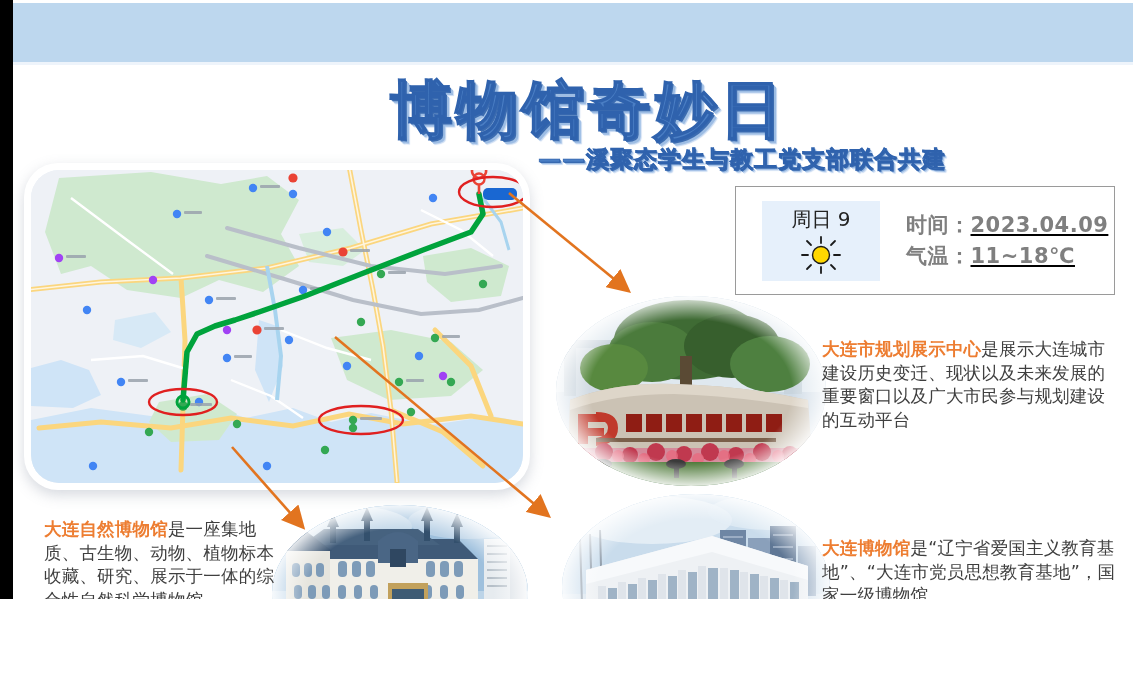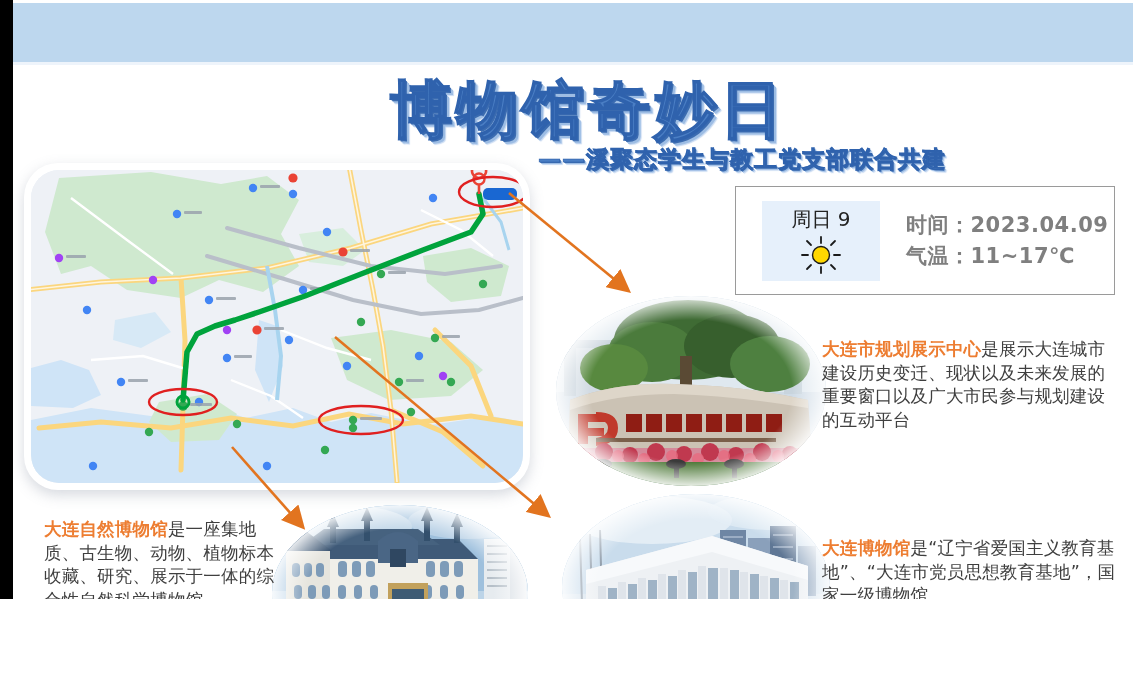--- a/index.html
+++ b/index.html
@@ -44,21 +44,21 @@
     position:absolute;left:735px;top:186px;width:370px;height:107px;
     border:1px solid #9a9a9a;background:#fff;
     display:flex;align-items:center;padding-left:8px;
   }
   .weather-card{
     width:118px;height:80px;margin-left:18px;background:#e6f0fb;
     display:flex;flex-direction:column;align-items:center;justify-content:center;
   }
   .weather-day{font-size:20px;color:#222;margin-bottom:2px;}
   .sun-icon{width:46px;height:40px;position:relative;}
-  .info-lines{margin-left:26px;display:flex;flex-direction:column;gap:3px;}
+  .info-lines{margin-left:26px;display:flex;flex-direction:column;gap:3px;text-decoration:underline;}
   .info-line{font-size:21px;font-weight:bold;color:#7f7f7f;white-space:nowrap;letter-spacing:0.5px;}
   .info-line .lbl{display:inline-block;min-width:56px;}
 
   
   .map-card{
     position:absolute;left:24px;top:163px;width:506px;height:327px;
     background:#fff;border-radius:34px;
     box-shadow:0 5px 14px rgba(120,130,150,.30);
     padding:7px;box-sizing:border-box;
   }
@@ -116,21 +116,21 @@
           </g>
           <circle cx="23" cy="20" r="8.5" fill="#ffd700" stroke="#1a1a1a" stroke-width="1.4"></circle>
         </svg>
       </div>
     </div>
     <div class="info-lines">
       <div class="info-line">
         <span class="lbl">时间：</span><span>2023.04.09</span>
       </div>
       <div class="info-line">
-        <span class="lbl">气温：</span><span>11~17℃</span>
+        <span class="lbl">气温：</span><span>11~18℃</span>
       </div>
     </div>
   </div>
 
   <div class="map-card">
     <div class="map-inner">
       <svg class="map-svg" viewBox="0 0 492 313" preserveAspectRatio="none">
         <defs>
           <clipPath id="mapclip">
               <rect x="0" y="0" width="492" height="313" rx="26"></rect>

